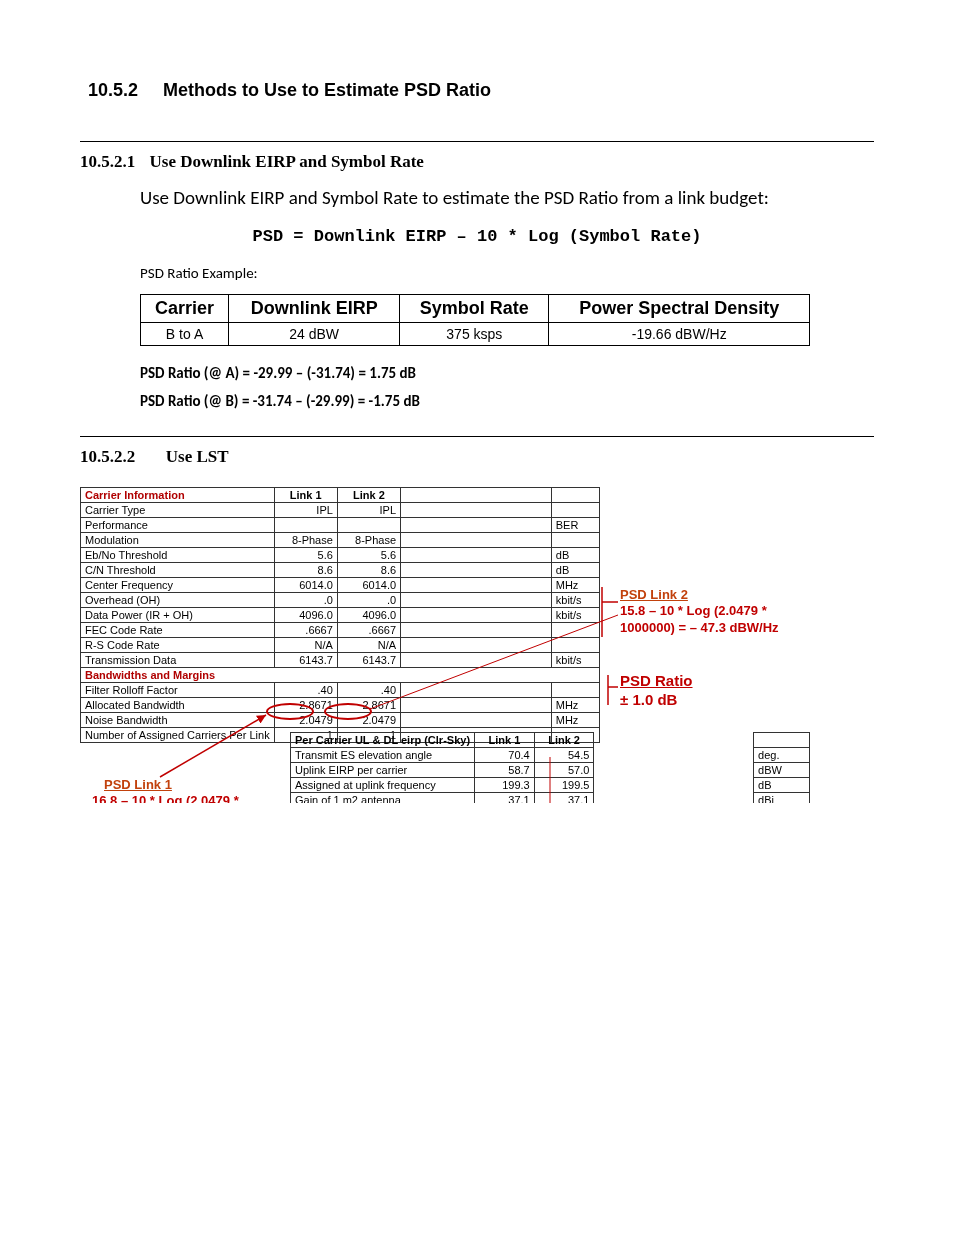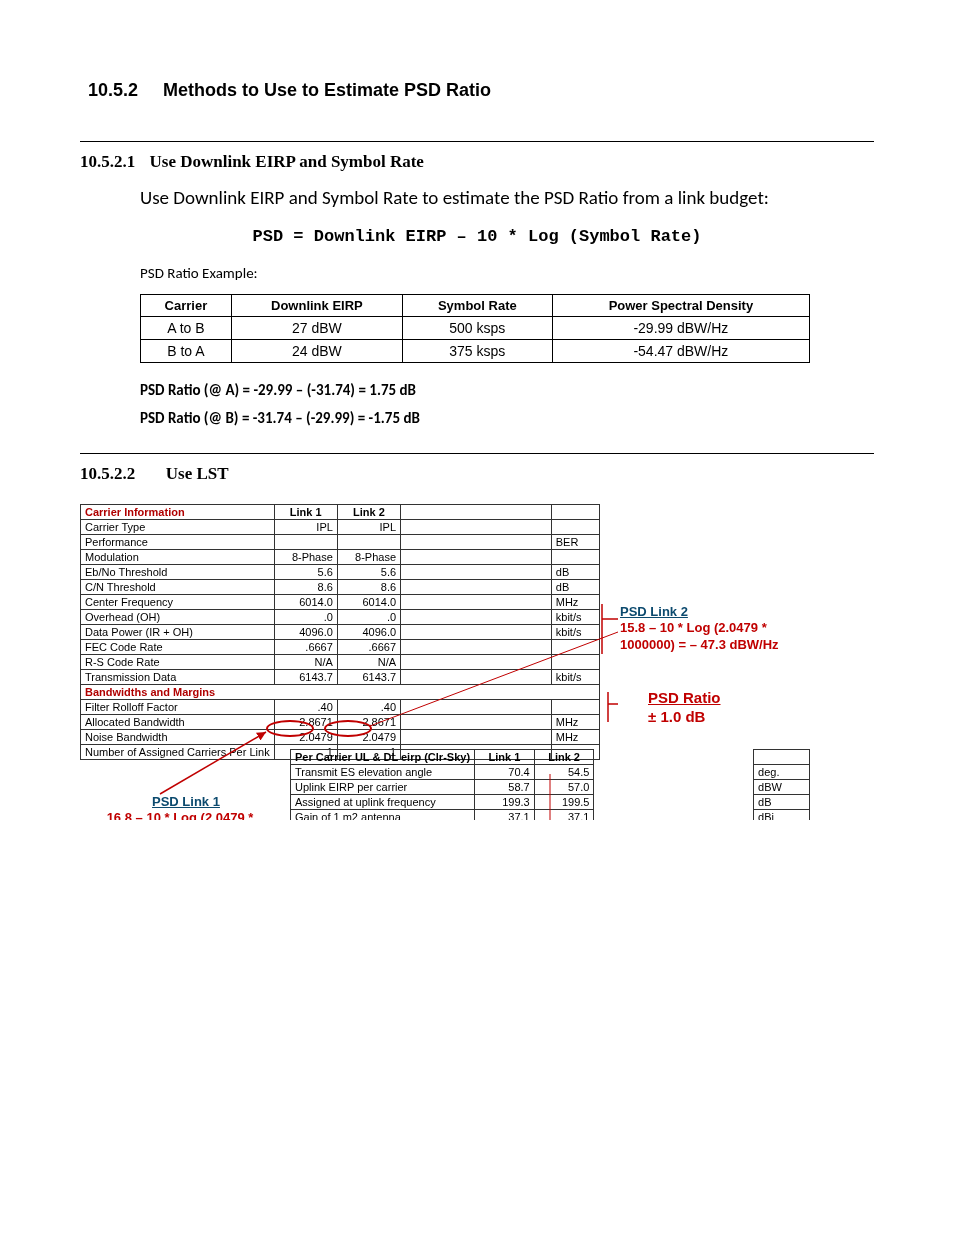--- a/index.html
+++ b/index.html
@@ -62,21 +62,21 @@
     font-size: 14px;
   }
   table.main-table th, table.main-table td {
     border: 1px solid #000;
     padding: 3px 6px;
     text-align: center;
     font-family: Arial, sans-serif;
   }
   table.main-table th {
     font-weight: bold;
-    font-size: 13px;
+    font-size: 18px;
   }
   .calc {
     font-weight: bold;
     margin: 10px 0 10px 60px;
     font-size: 15px;
   }
 
   
   .lst-wrap {
     position: relative;
@@ -139,21 +139,21 @@
   table.lst2 td.u { width: 48px; }
   table.lst2 tr.hdr td { font-weight: bold; }
 
   .annot {
     position: absolute;
     font-weight: bold;
     font-size: 13px;
     line-height: 1.25;
   }
   .annot .blue-u {
-    color: #0c4a6e;
+    color: #c2410c;
     text-decoration: underline;
     font-weight: bold;
   }
   .annot .red {
     color: #c00000;
   }
   .annot .red-u {
     color: #c00000;
     text-decoration: underline;
   }
@@ -195,30 +195,24 @@
 
 <table class="main-table">
   <tbody>
       <tr>
     <th>Carrier</th>
     <th>Downlink EIRP</th>
     <th>Symbol Rate</th>
     <th>Power Spectral Density</th>
   </tr>
   <tr>
-    <td>A to B</td>
-    <td>27 dBW</td>
-    <td>500 ksps</td>
-    <td>-29.99 dBW/Hz</td>
-  </tr>
-  <tr>
     <td>B to A</td>
     <td>24 dBW</td>
     <td>375 ksps</td>
-    <td>-54.47 dBW/Hz</td>
+    <td>-19.66 dBW/Hz</td>
   </tr>
 </tbody>
   </table>
 
 <div class="calc">PSD Ratio (@ A) = -29.99 – (-31.74) = 1.75 dB</div>
 <div class="calc">PSD Ratio (@ B) = -31.74 – (-29.99) = -1.75 dB</div>
 
 <hr class="rule" style="margin-top:26px">
 
 <h3 class="sub-title">
@@ -451,26 +445,26 @@
           <td class="u">dBW</td>
         </tr>
       </tbody>
   </table>
 
   <div class="annot" style="left:540px; top:100px;">
     <div class="blue-u">PSD Link 2</div>
     <div class="red" style="max-width:180px">15.8 – 10 * Log (2.0479 * 1000000) =  – 47.3 dBW/Hz</div>
   </div>
 
-  <div class="annot" style="left:540px; top:185px;margin-left:28px;">
+  <div class="annot" style="left:540px; top:185px;">
     <div class="red-u" style="font-size:15px">PSD Ratio</div>
     <div class="red" style="font-size:15px">± 1.0 dB</div>
   </div>
 
-  <div class="annot" style="left:0px; top:290px; width:200px; text-align:center">
+  <div class="annot" style="left:12px; top:290px; width:200px; text-align:left">
     <div class="blue-u" style="margin-left:12px">PSD Link 1</div>
     <div class="red">16.8 – 10 * Log (2.0479 * 1000000) =  – 46.3 dBW/Hz</div>
   </div>
 
   <div class="circle" style="left:186px; top:216px;"></div>
   <div class="circle" style="left:244px; top:216px;"></div>
 
   <div class="circle" style="left:394px; top:426px; width:36px"></div>
   <div class="circle" style="left:448px; top:426px; width:36px"></div>
 

